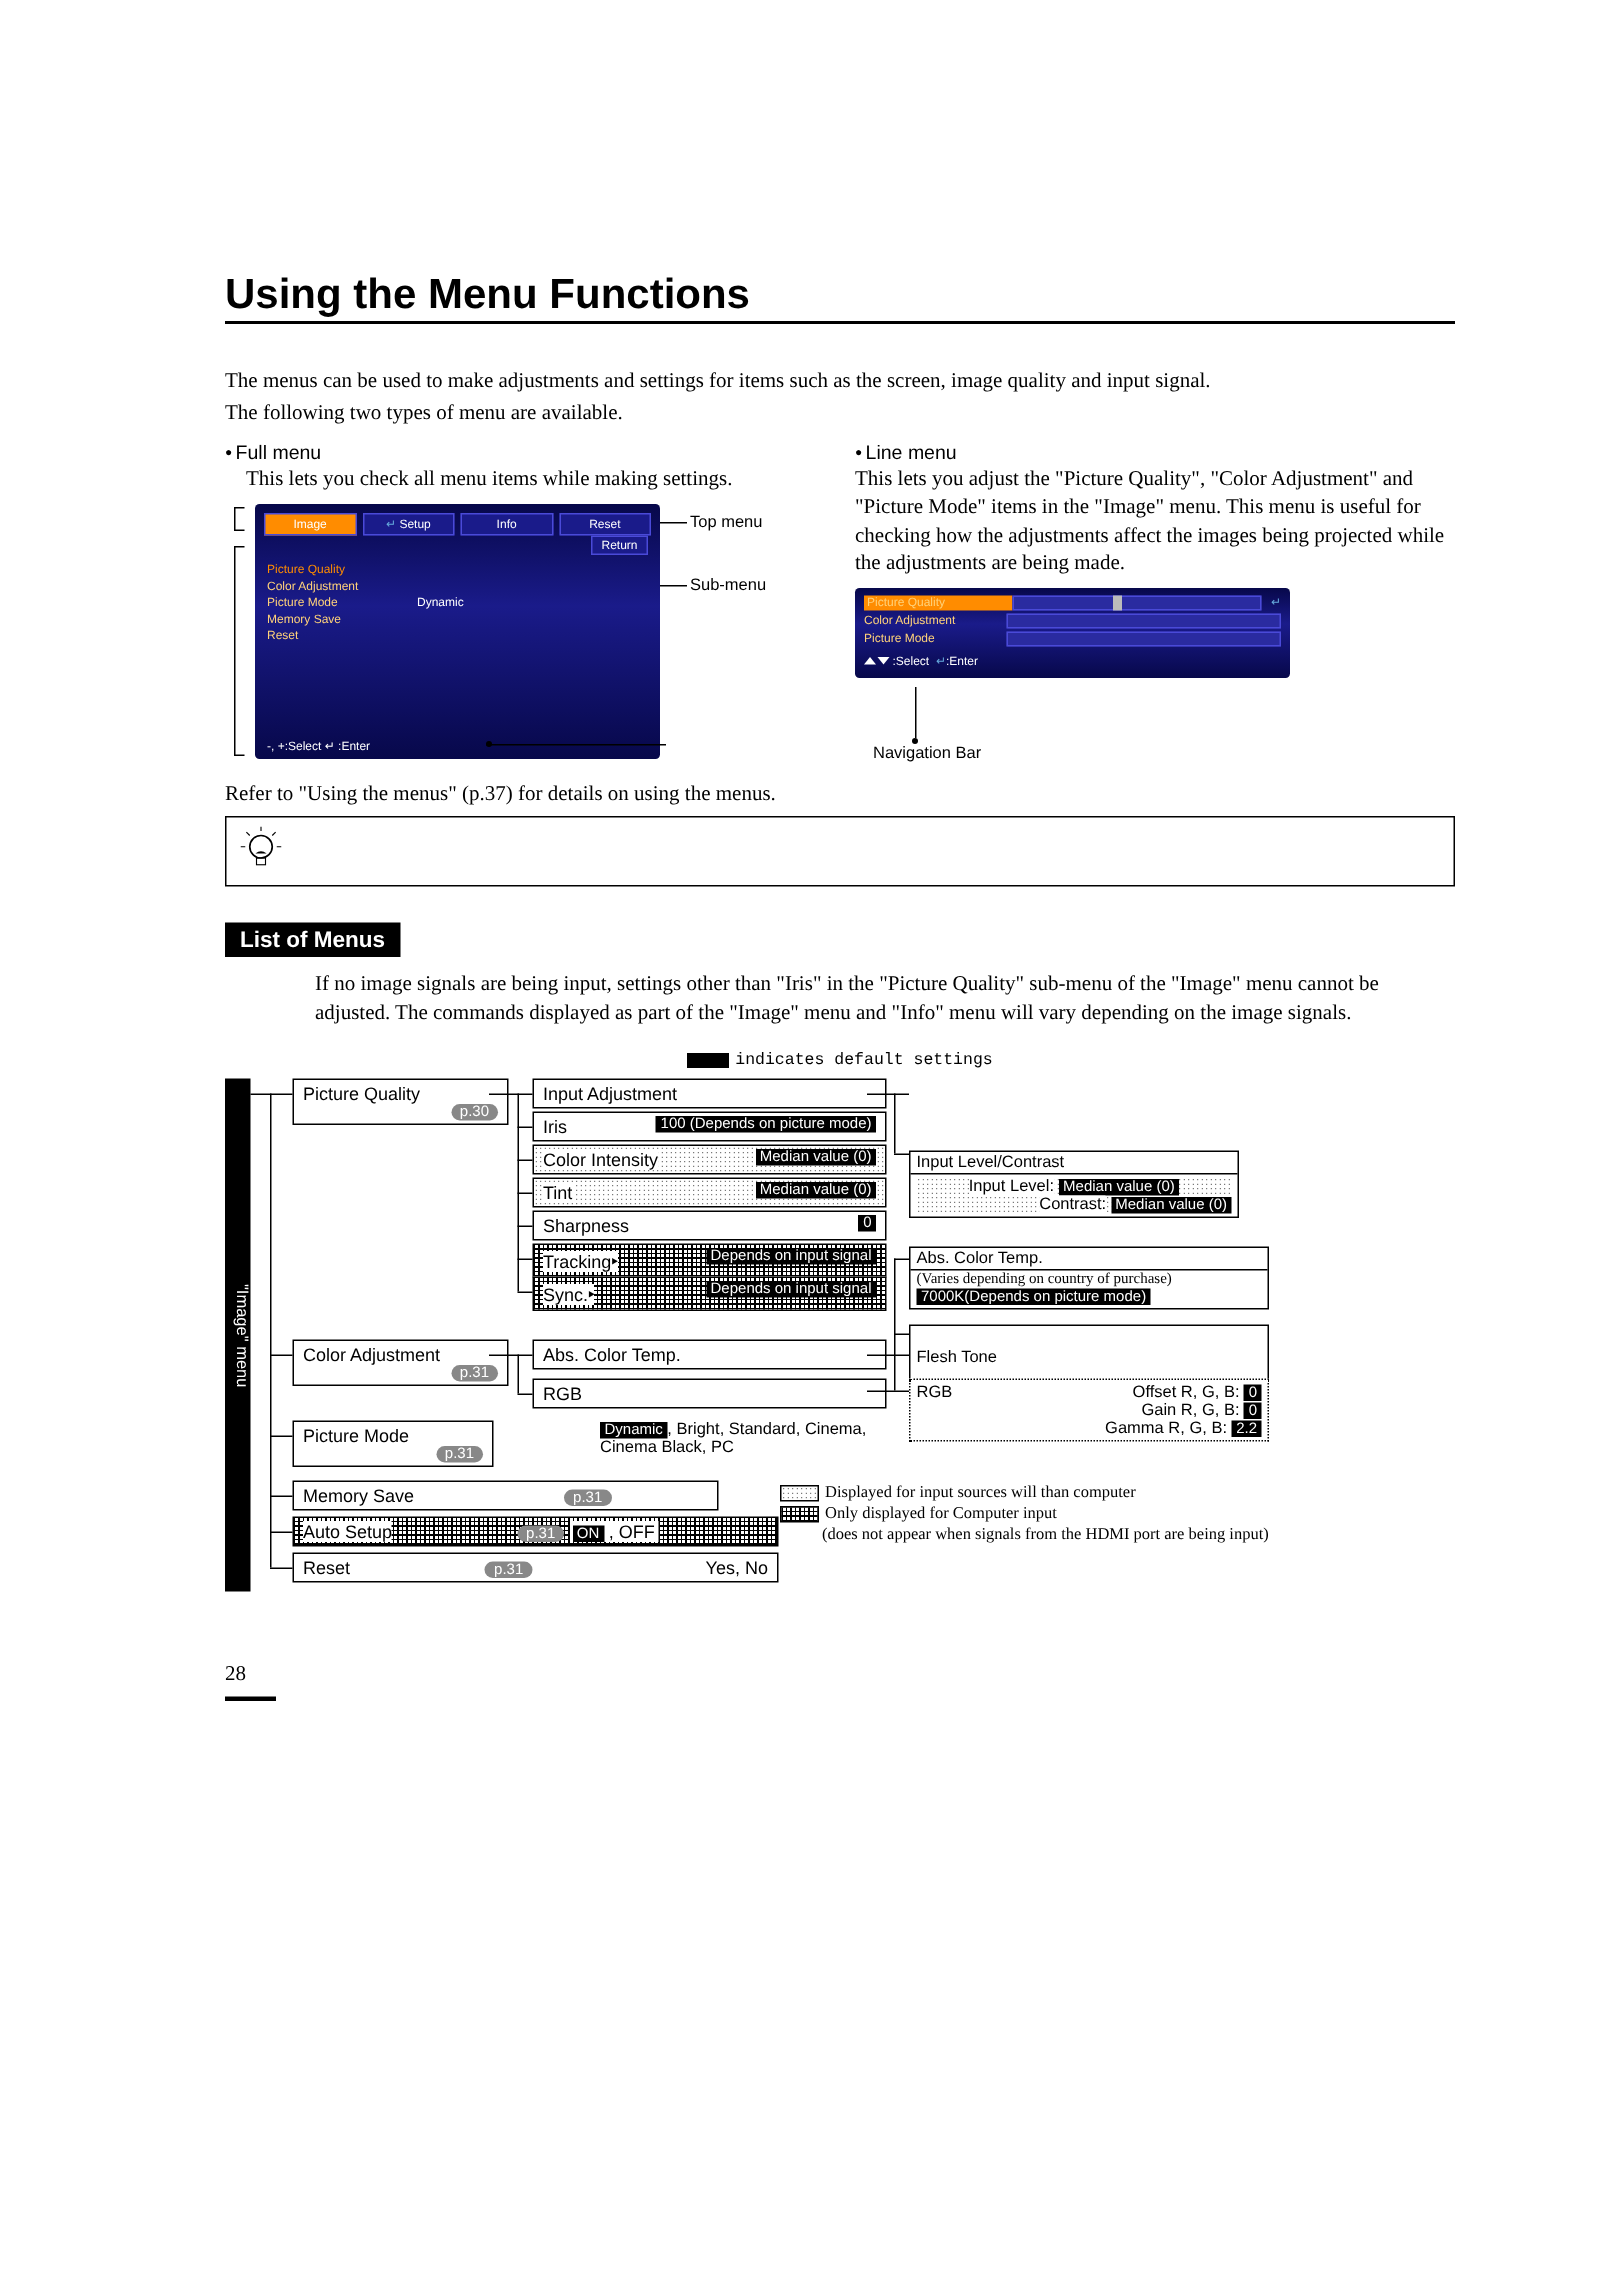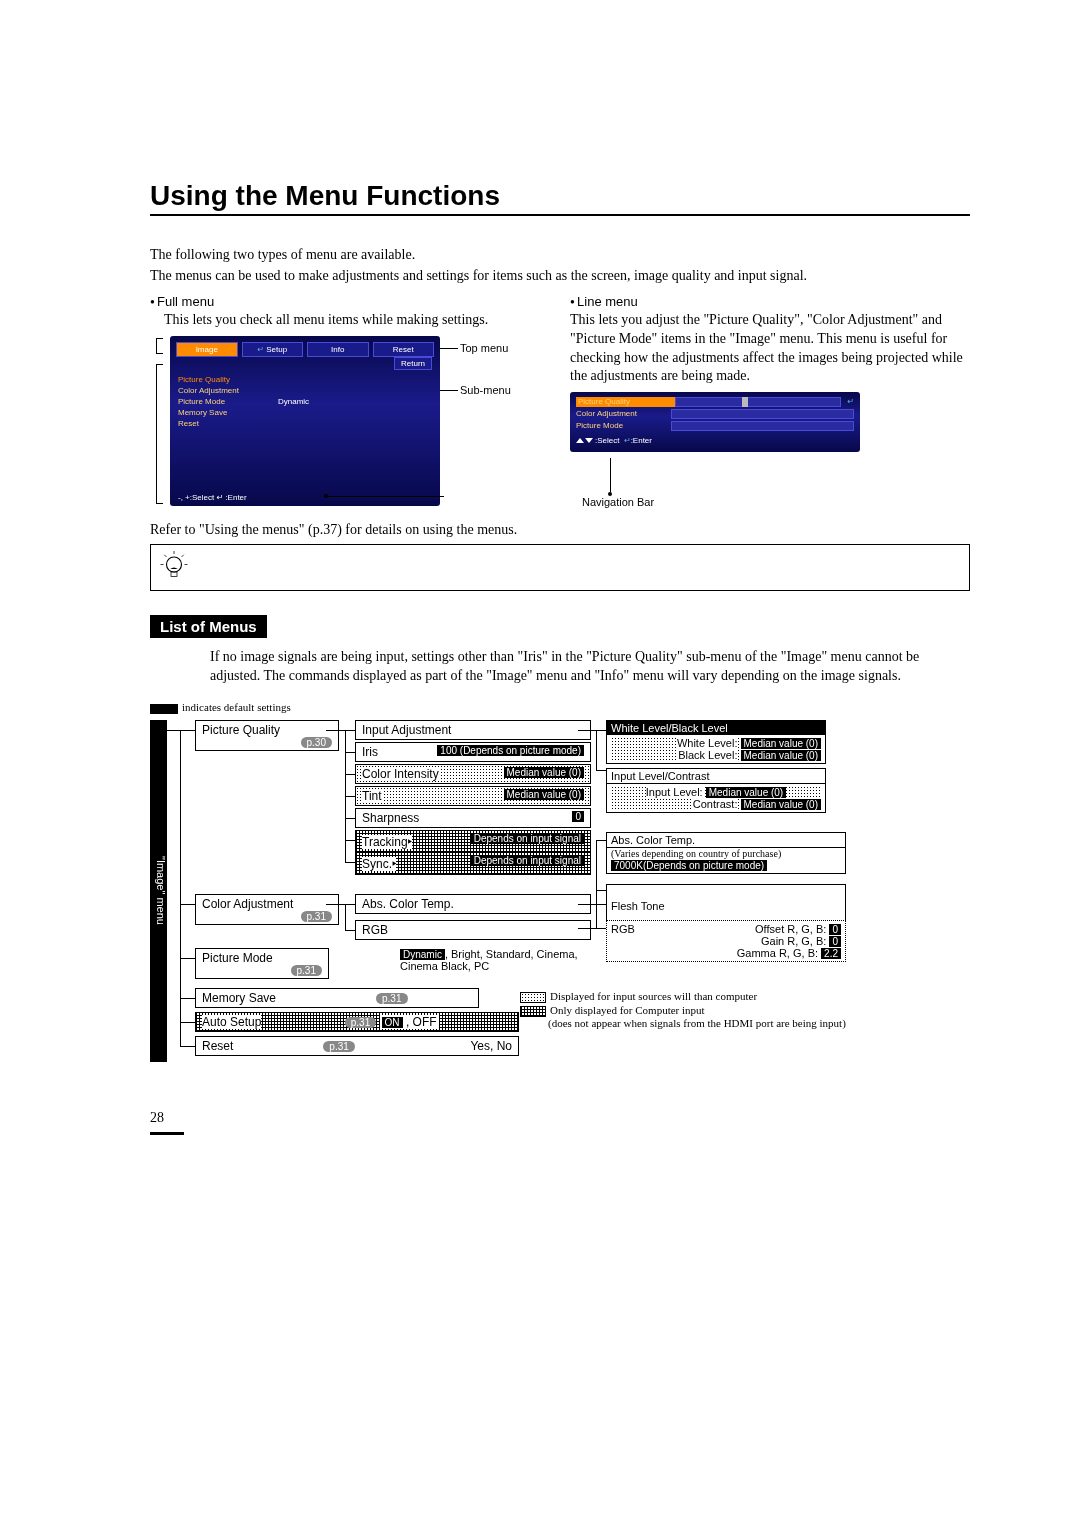--- a/index.html
+++ b/index.html
@@ -106,21 +106,21 @@
     background:#000;
     color:#fff;
     font-family: Arial, sans-serif;
     font-weight: bold;
     font-size: 15px;
     padding: 3px 10px;
     margin-bottom: 10px;
   }
   .section-body { margin-left: 60px; margin-bottom: 16px; line-height:1.35; }
 
-  .legend { text-align:left; font-family:Liberation Serif, serif; font-size:11px; margin-bottom:6px; }
+  .legend { text-align:center; font-family:Liberation Mono, monospace; font-size:11px; margin-bottom:6px; }
   .legend .sw { display:inline-block; width:28px; height:10px; background:#000; vertical-align:middle; margin-right:4px;}
 
   .tree-area {
     position: relative;
     font-family: Arial, sans-serif;
     font-size: 12px;
     height: 360px;
   }
   .vtab {
     position:absolute;
@@ -196,22 +196,22 @@
 </style>
 </head>
 <body>
 
 <div class="page">
 
   <div class="title">Using the Menu Functions</div>
   <div class="title-rule"></div>
 
   <div class="intro">
+    <p>The menus can be used to make adjustments and settings for items such as the screen, image quality and input signal.</p>
     <p>The following two types of menu are available.</p>
-    <p>The menus can be used to make adjustments and settings for items such as the screen, image quality and input signal.</p>
   </div>
 
   <div class="two-col">
 
     <div class="col-left">
       <div class="bullet-head">
         <span class="bullet-dot"></span><span>Full menu</span>
       </div>
       <div class="desc">This lets you check all menu items while making settings.</div>
 
@@ -367,25 +367,20 @@
     <div class="tline v" style="left:446px; top:10px; height:40px;"></div>
     <div class="tline h" style="left:446px; top:10px; width:10px;"></div>
     <div class="tline h" style="left:446px; top:50px; width:10px;"></div>
 
     <div class="tline h" style="left:428px; top:184px; width:28px;"></div>
     <div class="tline v" style="left:446px; top:120px; height:88px;"></div>
     <div class="tline h" style="left:446px; top:120px; width:10px;"></div>
     <div class="tline h" style="left:446px; top:170px; width:10px;"></div>
     <div class="tline h" style="left:428px; top:208px; width:28px;"></div>
 
-    <div class="right-box" style="left:456px; top:0; width:210px;">
-      <div class="hdr">White Level/Black Level</div>
-      <div class="row dotted-fill" style="text-align:right;"><span style="background:#fff;">White Level:</span> <span class="chip">Median value (0)</span></div>
-      <div class="row dotted-fill" style="text-align:right;"><span style="background:#fff;">Black Level:</span> <span class="chip">Median value (0)</span></div>
-    </div>
     <div class="right-box" style="left:456px; top:48px; width:210px;">
       <div style="border-bottom:1px solid #000;margin:-2px -4px 2px -4px;padding:1px 4px;">Input Level/Contrast</div>
       <div class="row dotted-fill" style="text-align:center;"><span style="background:#fff;">Input Level:</span> <span class="chip">Median value (0)</span></div>
       <div class="row dotted-fill" style="text-align:right;"><span style="background:#fff;">Contrast:</span> <span class="chip">Median value (0)</span></div>
     </div>
     <div class="right-box" style="left:456px; top:112px; width:230px;">
       <div style="border-bottom:1px solid #000;margin:-2px -4px 0 -4px;padding:1px 4px;">Abs. Color Temp.</div>
       <div style="font-family:'Times New Roman';font-size:10px;">(Varies depending on country of purchase)</div>
       <div class="row"><span class="chip">7000K(Depends on picture mode)</span></div>
     </div>

